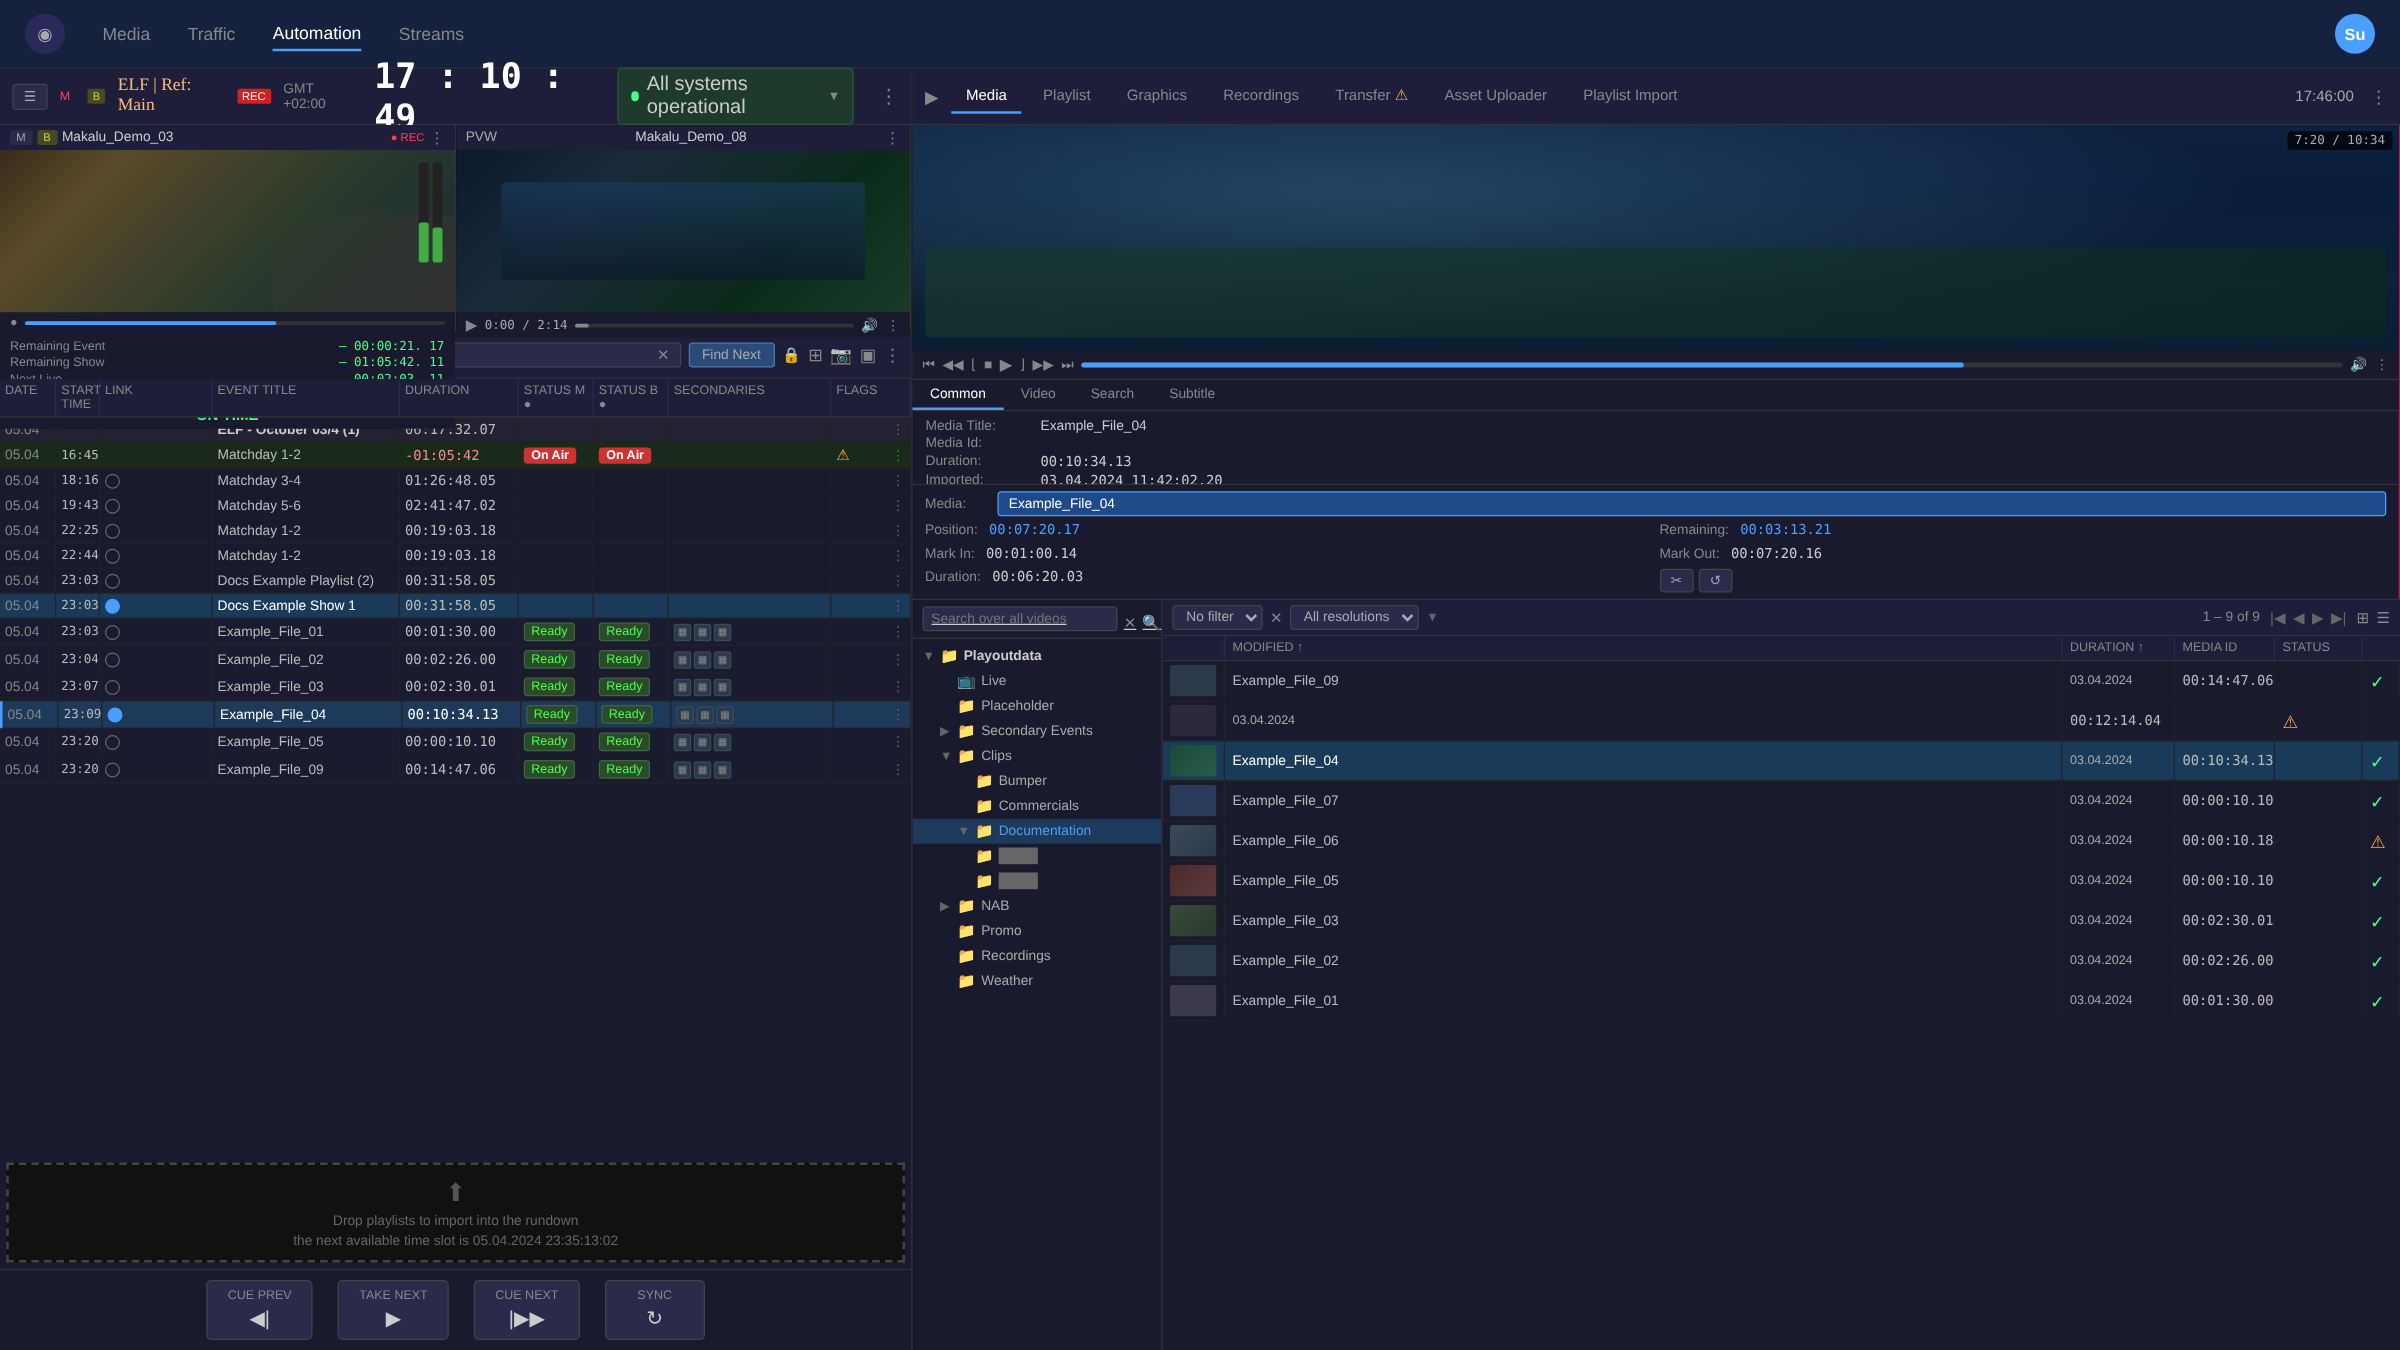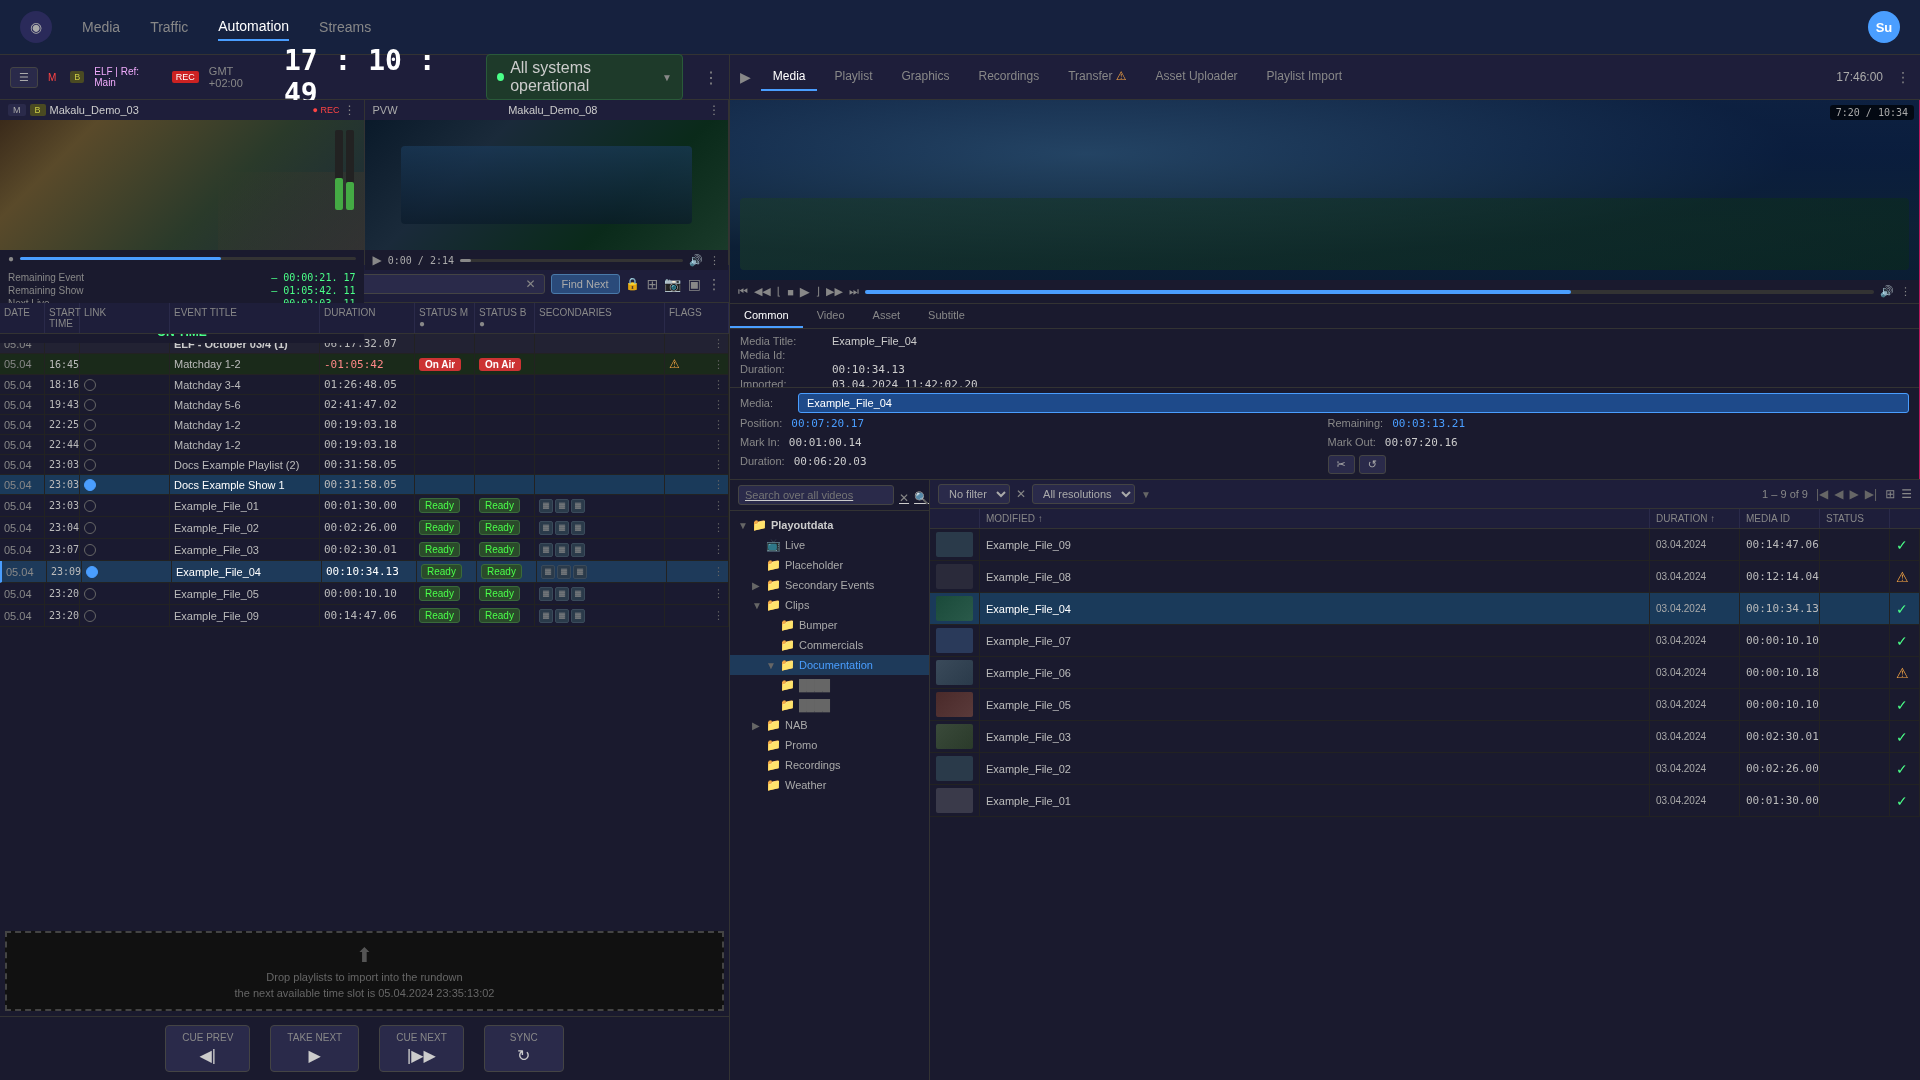--- a/index.html
+++ b/index.html
@@ -15,21 +15,21 @@
 
     
     .main-layout { display: flex; height: calc(1080px - 55px); }
 
     
     .left-panel { width: 730px; display: flex; flex-direction: column; border-right: 1px solid #333; }
 
     
     .top-bar { display: flex; align-items: center; background: #1e1e3a; padding: 4px 10px; gap: 10px; border-bottom: 1px solid #333; height: 45px; }
     .top-bar-btn { background: #2a2a4a; border: 1px solid #444; color: #aaa; padding: 3px 8px; border-radius: 3px; font-size: 11px; cursor: pointer; }
-    .top-bar-title { color: #f0abfc; font-size: 10px; }
+    .top-bar-title { color: #fdba74; font-size: 14px; font-family: Liberation Serif, serif; }
     .status-indicator { display: flex; align-items: center; gap: 6px; background: #1e3a2a; border: 1px solid #2a5a3a; border-radius: 4px; padding: 4px 10px; }
     .status-dot { width: 8px; height: 8px; background: #4aff88; border-radius: 50%; }
     .status-text { color: #ccc; font-size: 16px; }
     .gmt-label { color: #888; font-size: 11px; }
 
     
     .monitors-area { display: flex; height: 165px; border-bottom: 1px solid #333; }
     .monitor { flex: 1; position: relative; background: #000; border-right: 1px solid #333; }
     .monitor-header { display: flex; justify-content: space-between; align-items: center; padding: 3px 8px; background: #1e1e3a; }
     .monitor-screen { width: 100%; height: 130px; background: #111; position: relative; overflow: hidden; }
@@ -627,21 +627,21 @@
           <div style="flex:1;height:4px;background:#333;border-radius:2px;cursor:pointer;">
             <div style="width:70%;height:100%;background:#4a9eff;border-radius:2px;"></div>
           </div>
           <span style="color:#888;font-size:11px;">🔊</span>
           <span style="color:#888;font-size:11px;">⋮</span>
         </div>
 
         <div class="media-info-tabs">
           <span class="media-info-tab active">Common</span>
           <span class="media-info-tab">Video</span>
-          <span class="media-info-tab">Asset</span>
+          <span class="media-info-tab">Search</span>
           <span class="media-info-tab">Subtitle</span>
         </div>
 
         <div style="flex:1;overflow-y:auto;padding:6px 10px;font-size:11px;">
           <div style="display:grid;grid-template-columns:90px 1fr;gap:2px;">
             <span style="color:#888;">Media Title:</span>
             <span style="color:#ccc;">Example_File_04</span>
             <span style="color:#888;">Media Id:</span>
             <span style="color:#ccc;"></span>
             <span style="color:#888;">Duration:</span>
@@ -825,21 +825,20 @@
             <div class="media-td"></div>
             <div class="media-td">
                 <span class="status-ok">✓</span>
               </div>
           </div>
 
           <div class="media-tr">
             <div class="media-td">
                 <div class="media-thumb" style="background:#2a2a3a;"></div>
               </div>
-            <div class="media-td">Example_File_08</div>
             <div class="media-td" style="font-size:10px;color:#aaa;">03.04.2024</div>
             <div class="media-td" style="font-family:monospace;">00:12:14.04</div>
             <div class="media-td"></div>
             <div class="media-td">
                 <span class="status-warn">⚠</span>
               </div>
           </div>
 
           <div class="media-tr selected">
             <div class="media-td">

